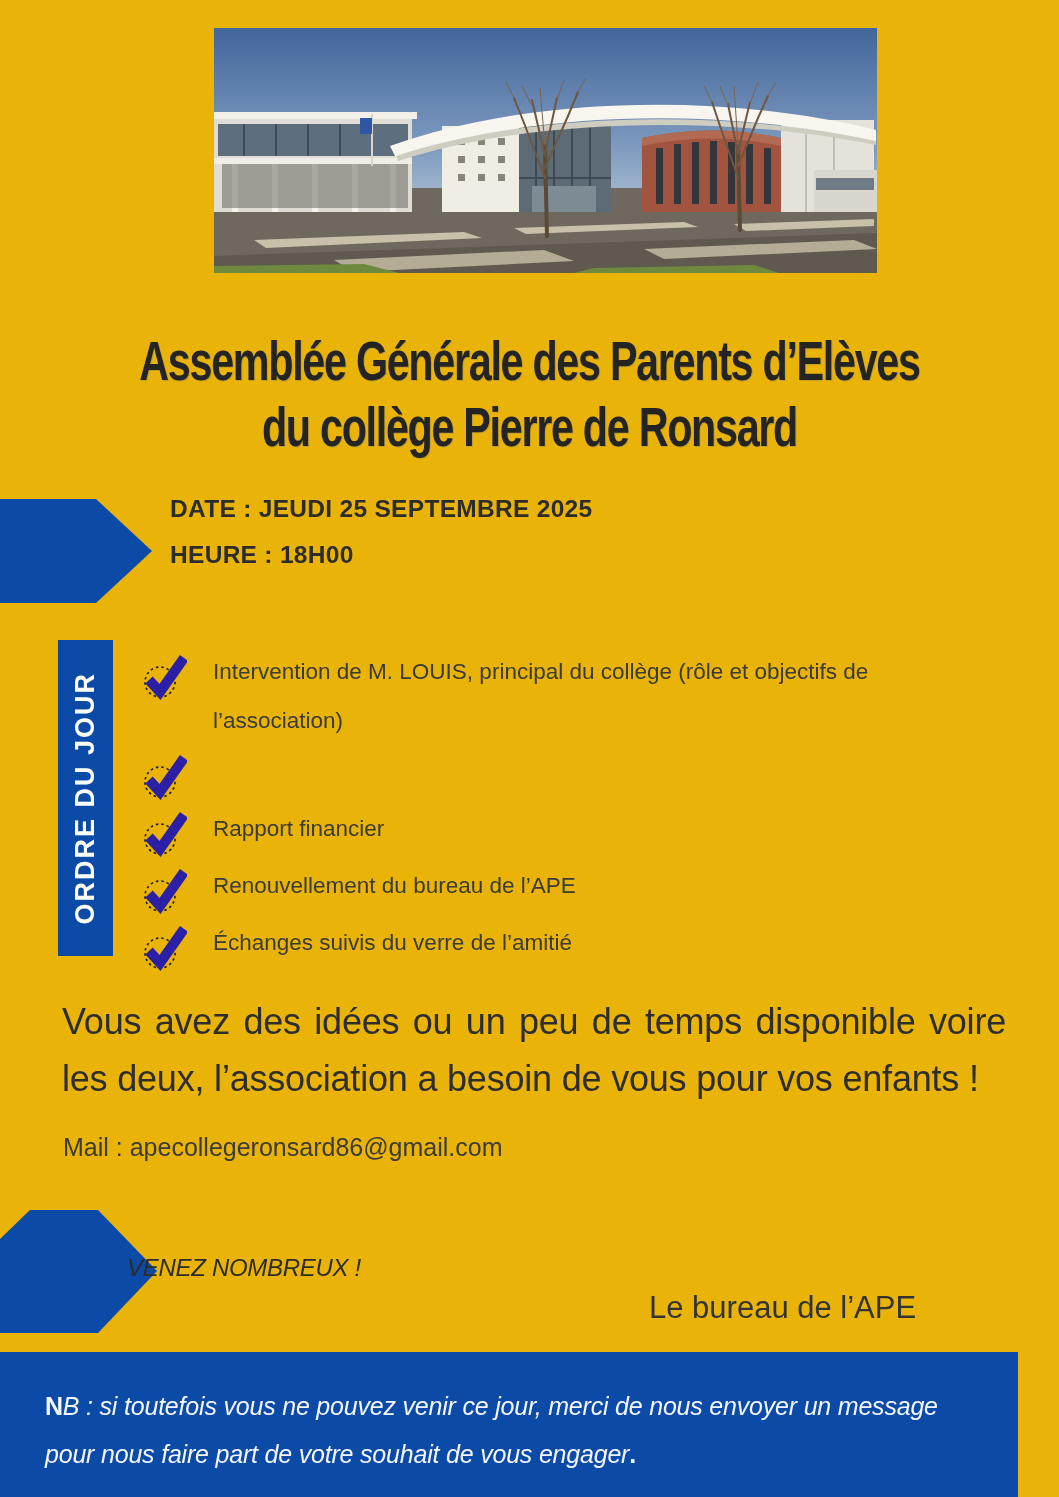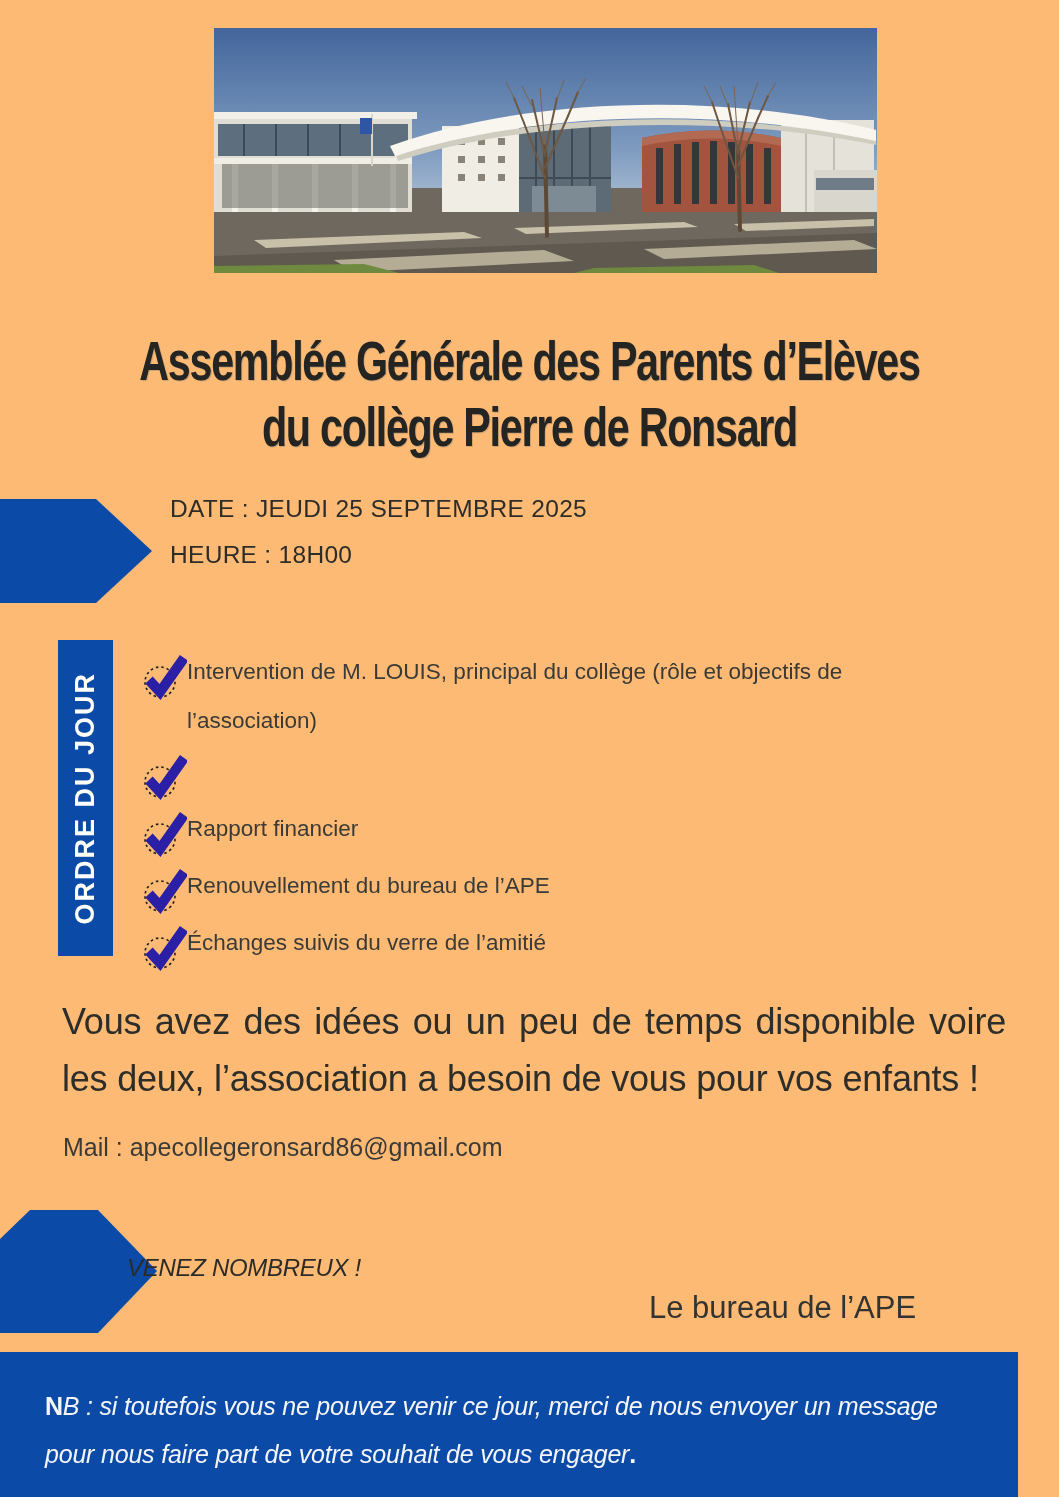--- a/index.html
+++ b/index.html
@@ -1,58 +1,58 @@
 <!DOCTYPE html>
 <html><head>
 <meta charset="utf-8">
 <style>
   * { margin:0; padding:0; box-sizing:border-box; }
   html,body { background:#e8e8e8; }
   .page {
     position:relative; width:1059px; height:1497px; margin:0 auto;
-    background:#fdba74; overflow:hidden;
+    background:#eab308; overflow:hidden;
     font-family:"Liberation Sans", sans-serif; color:#2e2e2b;
   }
   
   .photo { position:absolute; left:214px; top:28px; width:663px; height:245px; }
   .photo svg { display:block; width:100%; height:100%; }
   
   .title {
     position:absolute; left:0; top:328px; width:100%; text-align:center;
     font-weight:bold; font-size:48px; line-height:57px; color:#242422;
     letter-spacing:-1.5px; transform:scale(0.86,1.16); transform-origin:center top;
     text-shadow:1px 1px 0 rgba(120,120,110,.35);
   }
   .title span { display:block; }
   
   .arrow { position:absolute; left:0; }
   .arrow-1 { top:497px; width:155px; height:108px; }
   .arrow-2 { top:1207px; width:160px; height:128px; }
   
   .info {
     position:absolute; left:170px; top:486px;
-    font-weight:normal; font-size:24.5px; line-height:46px;
+    font-weight:bold; font-size:24.5px; line-height:46px;
     color:#2c2c29; letter-spacing:.3px;
   }
   
   .banner {
     position:absolute; left:58px; top:640px; width:55px; height:316px;
     background:#0b4ba7; display:flex; align-items:center; justify-content:center;
   }
   .banner span {
     writing-mode:vertical-rl; transform:rotate(180deg);
     color:#fdfdfa; font-weight:bold; font-size:27px; letter-spacing:2px;
     white-space:nowrap;
   }
   
   .agenda { position:absolute; left:141px; top:647px; width:880px; }
   .agenda-row { display:flex; align-items:flex-start; margin-bottom:2px; }
   .check-icon { flex:0 0 46px; width:46px; height:50px; margin-top:5px; }
   .agenda-text {
-    width:786px;
+    margin-left:26px; width:786px;
     font-size:22.5px; line-height:49px; color:#3a3a37;
   }
   
   .pitch {
     position:absolute; left:62px; top:993px; width:944px;
     font-size:36px; line-height:57px; color:#2d2d2a; letter-spacing:-.2px;
   }
   .pitch .l1 { display:block; text-align:justify; text-align-last:justify; }
   .pitch .l2 { display:block; }
   

